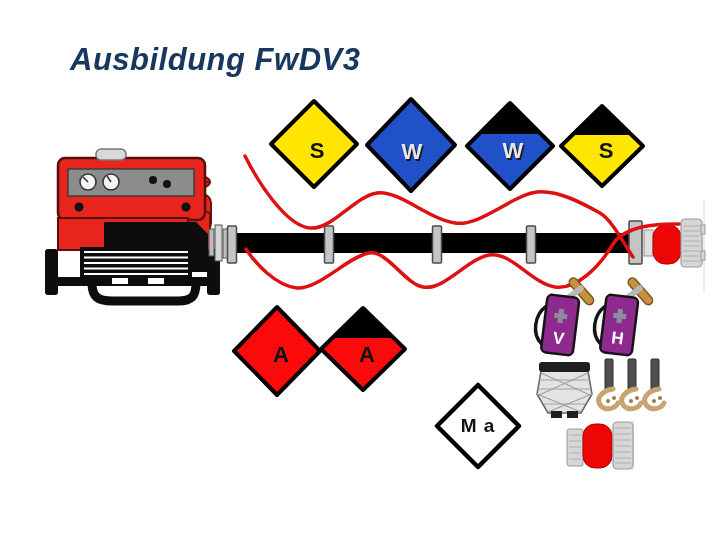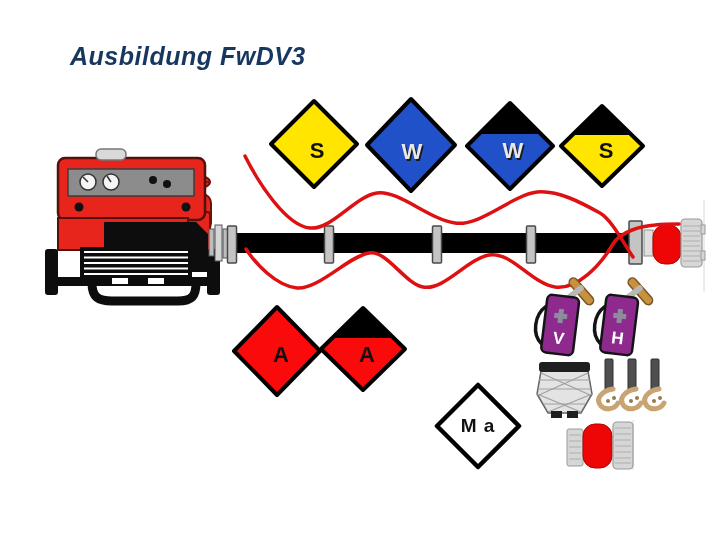--- a/index.html
+++ b/index.html
@@ -1,18 +1,18 @@
 <!DOCTYPE html>
 <html><head>
 <meta charset="utf-8">
 <style>
   html,body{margin:0;padding:0;background:#fff;}
   #slide{position:relative;width:720px;height:540px;background:#ffffff;overflow:hidden;
          font-family:"Liberation Sans",sans-serif;}
-  #slide-title{position:absolute;left:70px;top:42px;font-size:25px;font-weight:bold;
+  #slide-title{position:absolute;left:70px;top:42px;font-size:31px;font-weight:bold;
                font-style:italic;letter-spacing:0.5px;}
   svg text{font-family:"Liberation Sans",sans-serif;font-weight:bold;}
 </style>
 </head>
 <body>
 
 <div id="slide">
 
   <div id="slide-title" style="color: rgb(23, 55, 94);">Ausbildung FwDV3</div>
 

